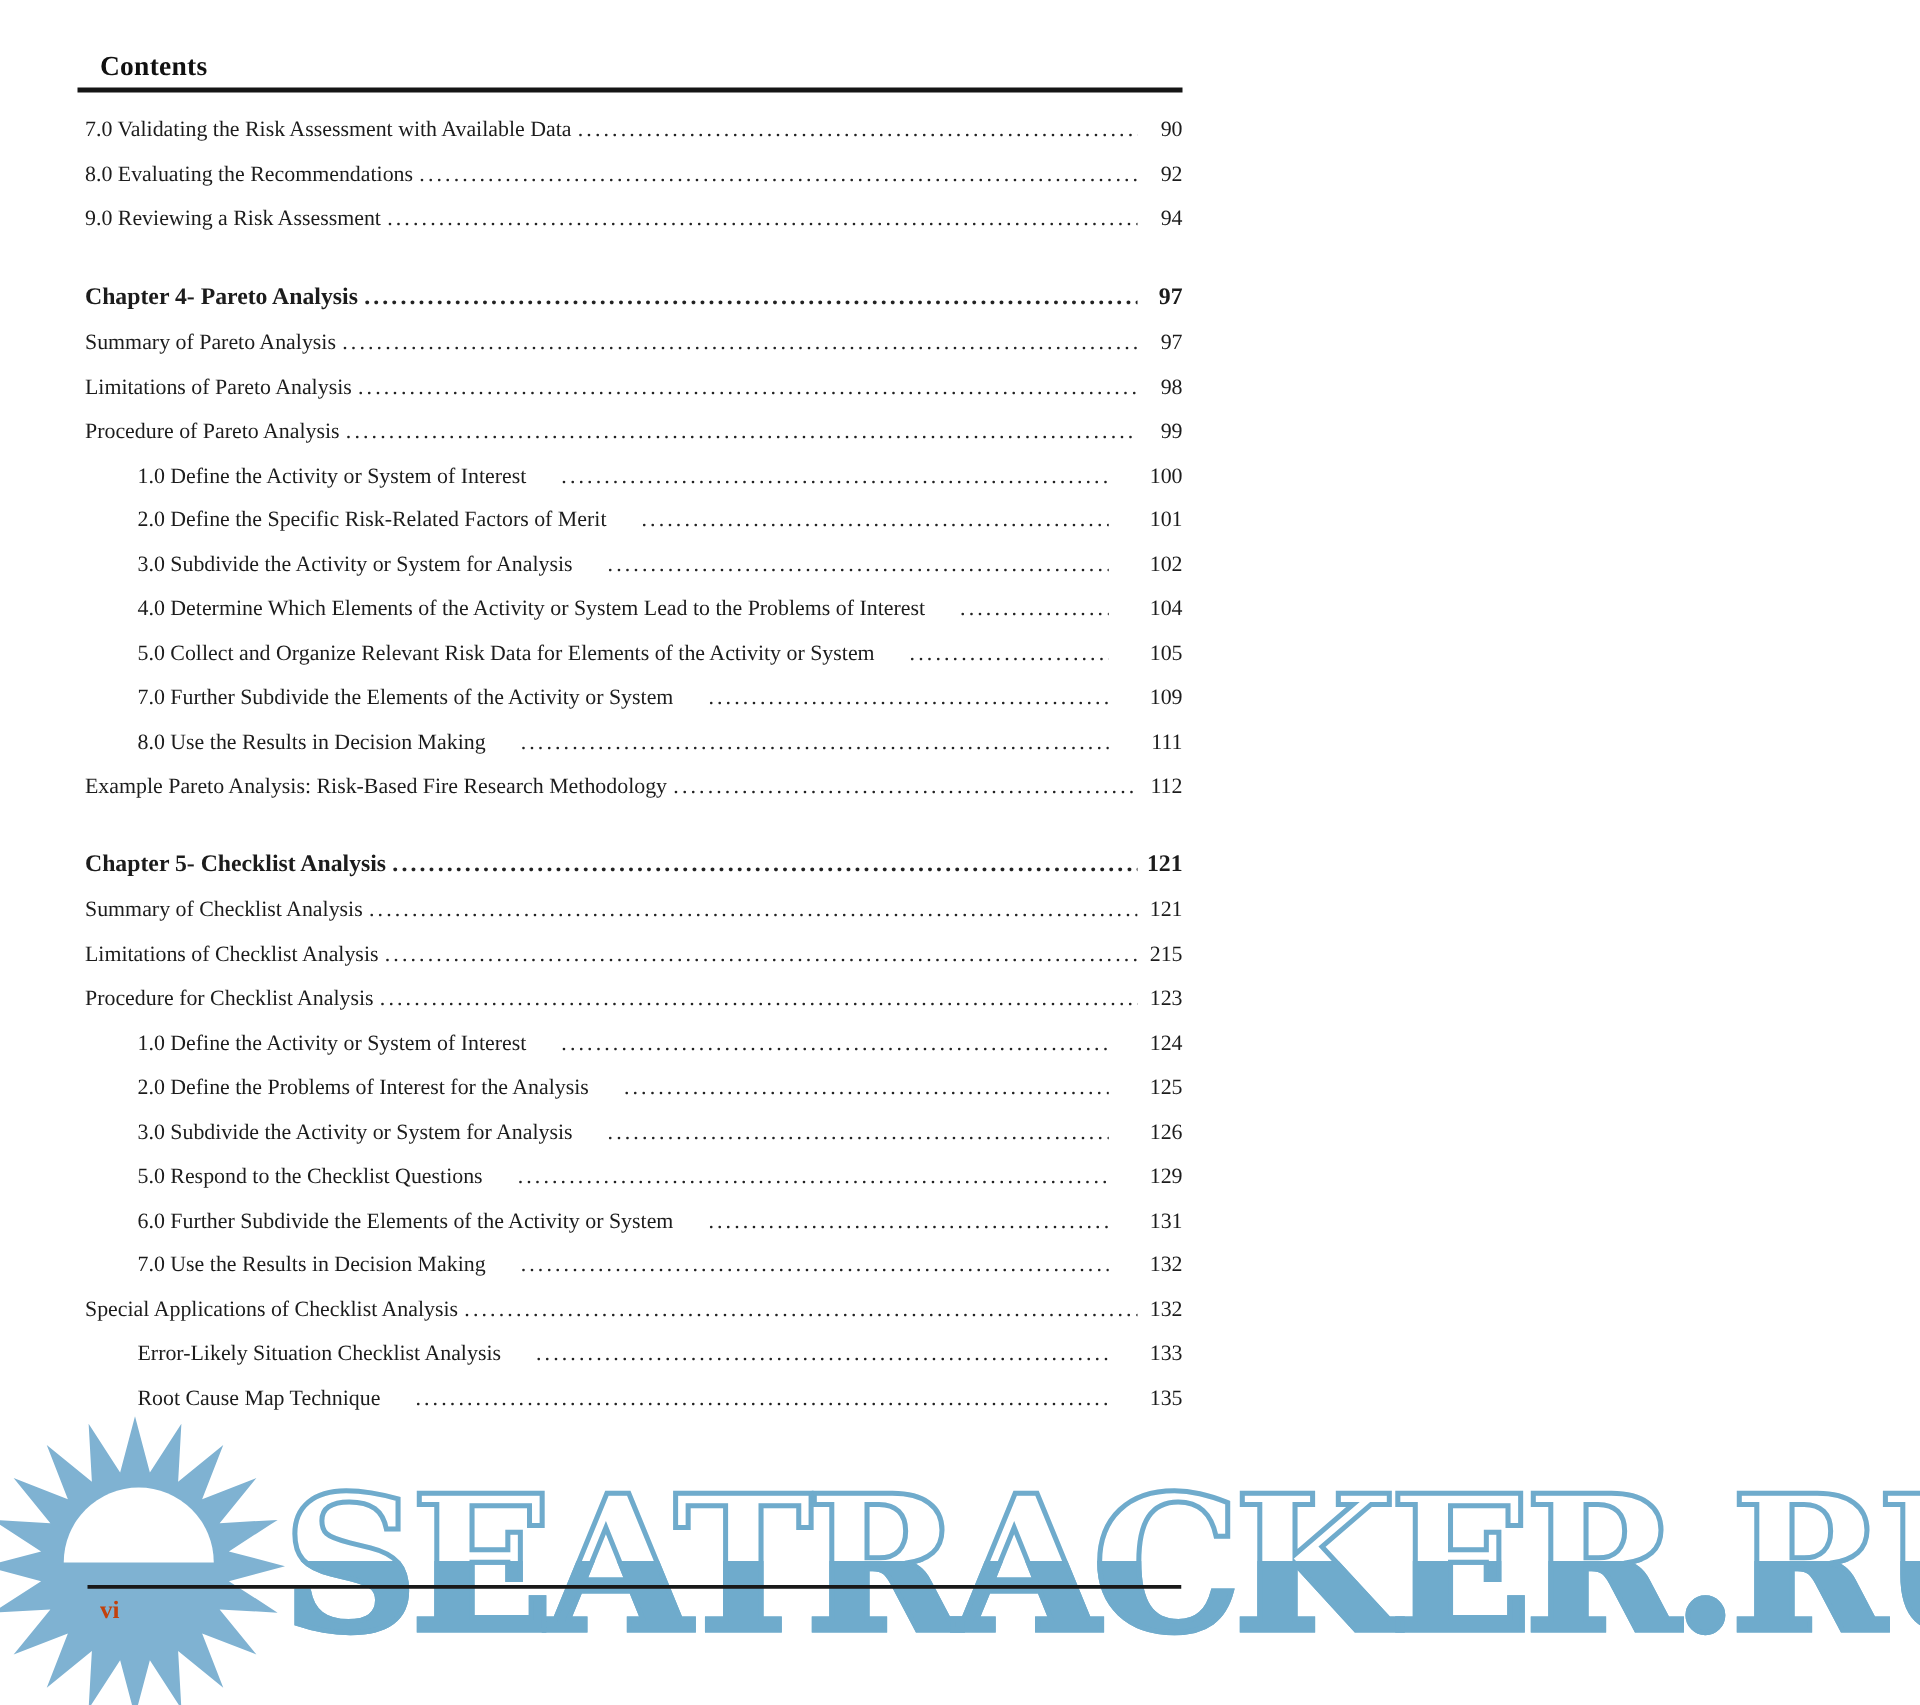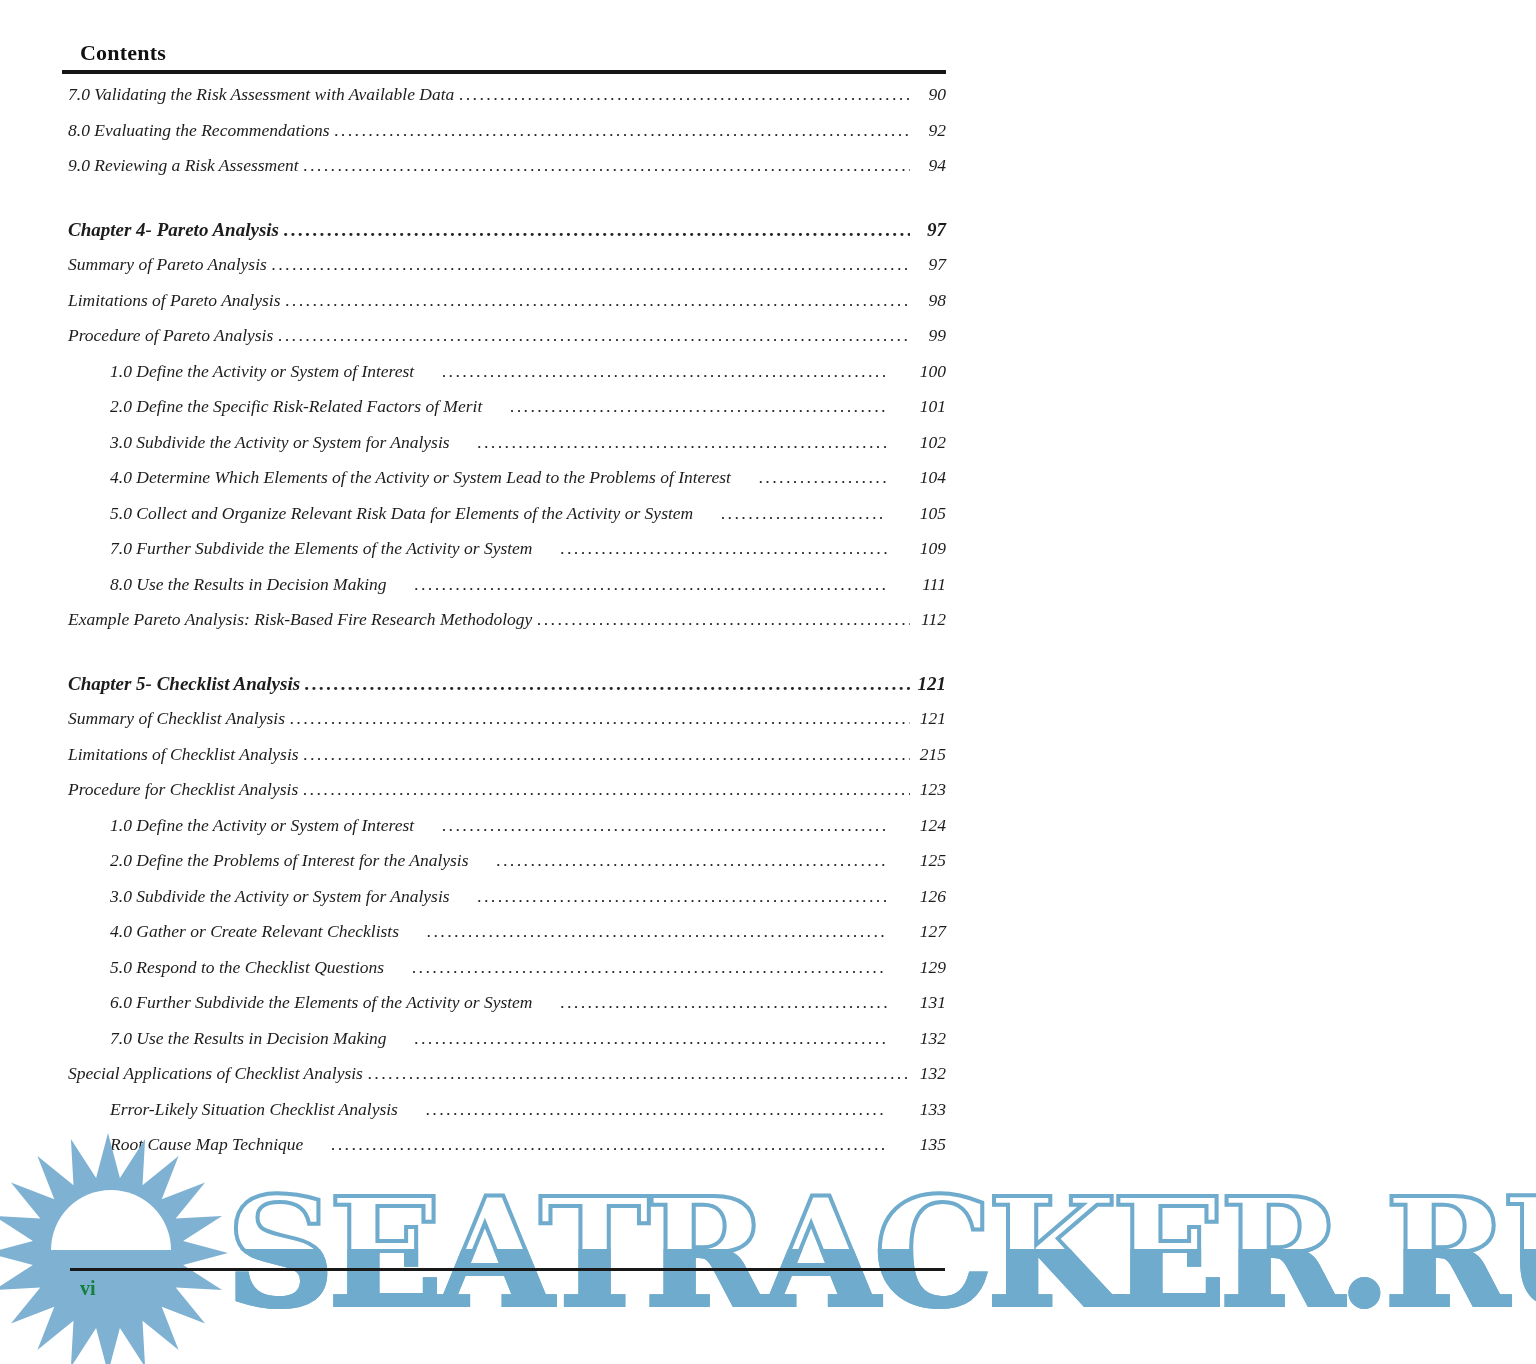--- a/index.html
+++ b/index.html
@@ -26,24 +26,23 @@
     background: #151515;
   }
   .toc {
     position: absolute;
     left: 68px; top: 77px;
     width: 878px;
   }
   .row {
     height: 35.5px;
     display: flex;
-    align-items: center;
+    align-items: flex-end;
     font-size: 17.5px;
     line-height: 1;
-    font-style: italic;
   }
   .row.gap { margin-top: 28px; }
   .row.chapter { font-weight: 700; font-size: 19px; }
   .row.sub { padding-left: 42px; gap: 23px; }
   .row .label { white-space: nowrap; flex: 0 0 auto; }
   .row .leader {
     flex: 1 1 auto;
     overflow: hidden;
     white-space: nowrap;
     margin: 0 6px 0 5px;
@@ -87,21 +86,21 @@
     left: 70px; top: 1268px;
     width: 875px; height: 3px;
     background: #191919;
     z-index: 5;
   }
   .folio {
     position: absolute;
     left: 80px; top: 1277px;
     font-size: 20px;
     font-weight: 700;
-    color: #15803d;
+    color: #c2410c;
     z-index: 6;
   }
 </style>
 </head>
 <body>
 
 <div class="page-title">Contents</div>
 <div class="header-rule"></div>
 
 <div class="toc" id="toc">
@@ -207,25 +206,20 @@
     </div>
     <div class="row sub">
       <span class="label">2.0 Define the Problems of Interest for the Analysis</span>
       <span class="leader"></span>
       <span class="pg">125</span>
     </div>
     <div class="row sub">
       <span class="label">3.0 Subdivide the Activity or System for Analysis</span>
       <span class="leader"></span>
       <span class="pg">126</span>
-    </div>
-    <div class="row sub">
-      <span class="label">4.0 Gather or Create Relevant Checklists</span>
-      <span class="leader"></span>
-      <span class="pg">127</span>
     </div>
     <div class="row sub">
       <span class="label">5.0 Respond to the Checklist Questions</span>
       <span class="leader"></span>
       <span class="pg">129</span>
     </div>
     <div class="row sub">
       <span class="label">6.0 Further Subdivide the Elements of the Activity or System</span>
       <span class="leader"></span>
       <span class="pg">131</span>

